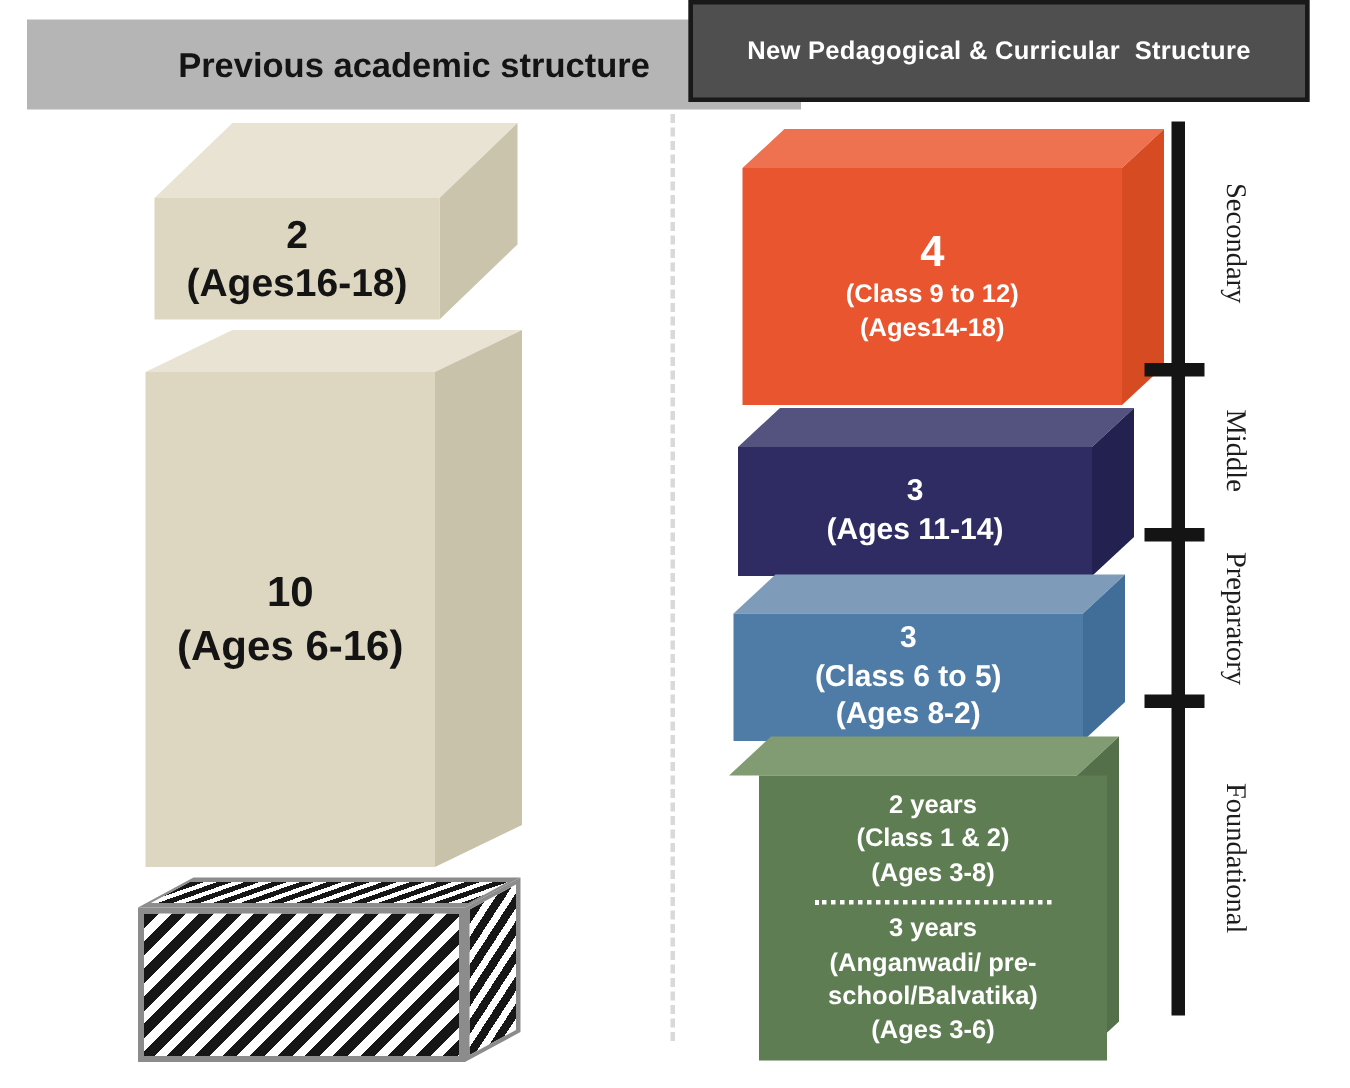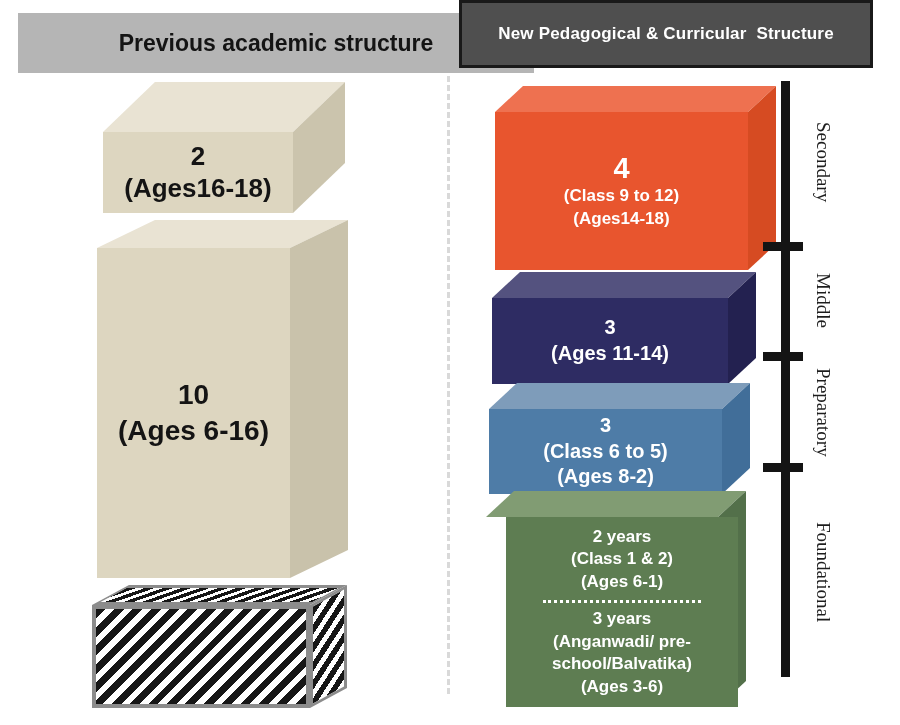--- a/index.html
+++ b/index.html
@@ -145,21 +145,21 @@
       <div class="ln">(Ages 8-2)</div>
     </div>
   </div>
 
   <div>
     <div class="face ftop found-top"></div>
     <div class="face fside found-side"></div>
     <div class="face boxtxt found-front">
       <div class="ln">2 years</div>
       <div class="ln">(Class 1 &amp; 2)</div>
-      <div class="ln">(Ages 6-1)</div>
+      <div class="ln">(Ages 3-8)</div>
       <div class="dotsep"></div>
       <div class="ln">3 years</div>
       <div class="ln">(Anganwadi/ pre-school/Balvatika)</div>
       <div class="ln">(Ages 3-6)</div>
     </div>
   </div>
 
   <div class="axis-line"></div>
   <div class="axis-tick tick1"></div>
   <div class="axis-tick tick2"></div>

